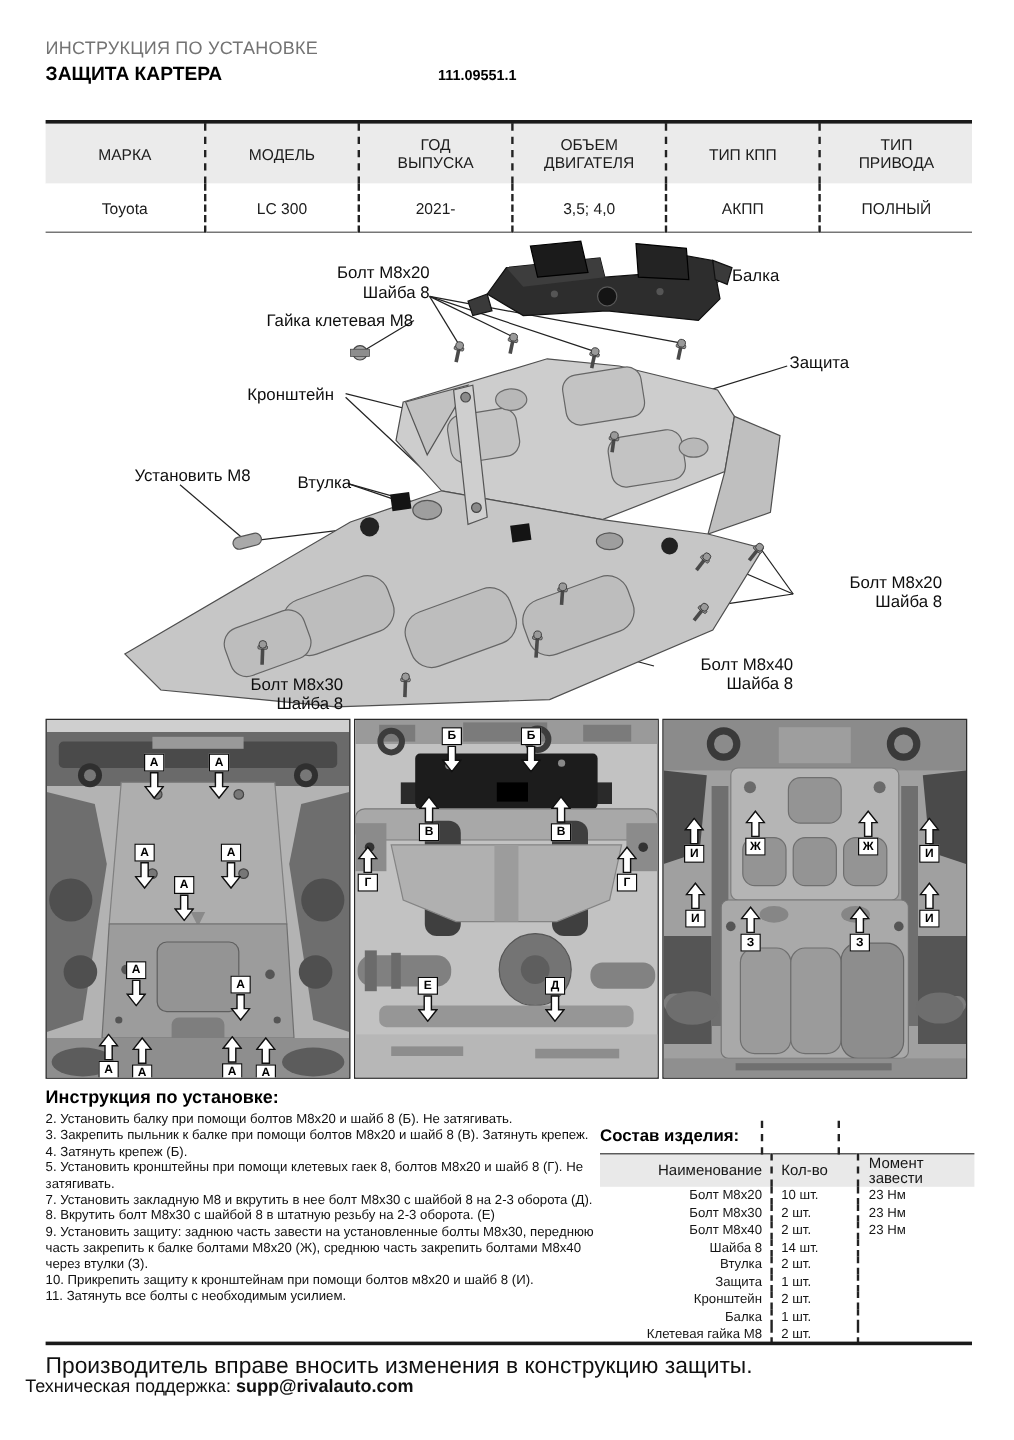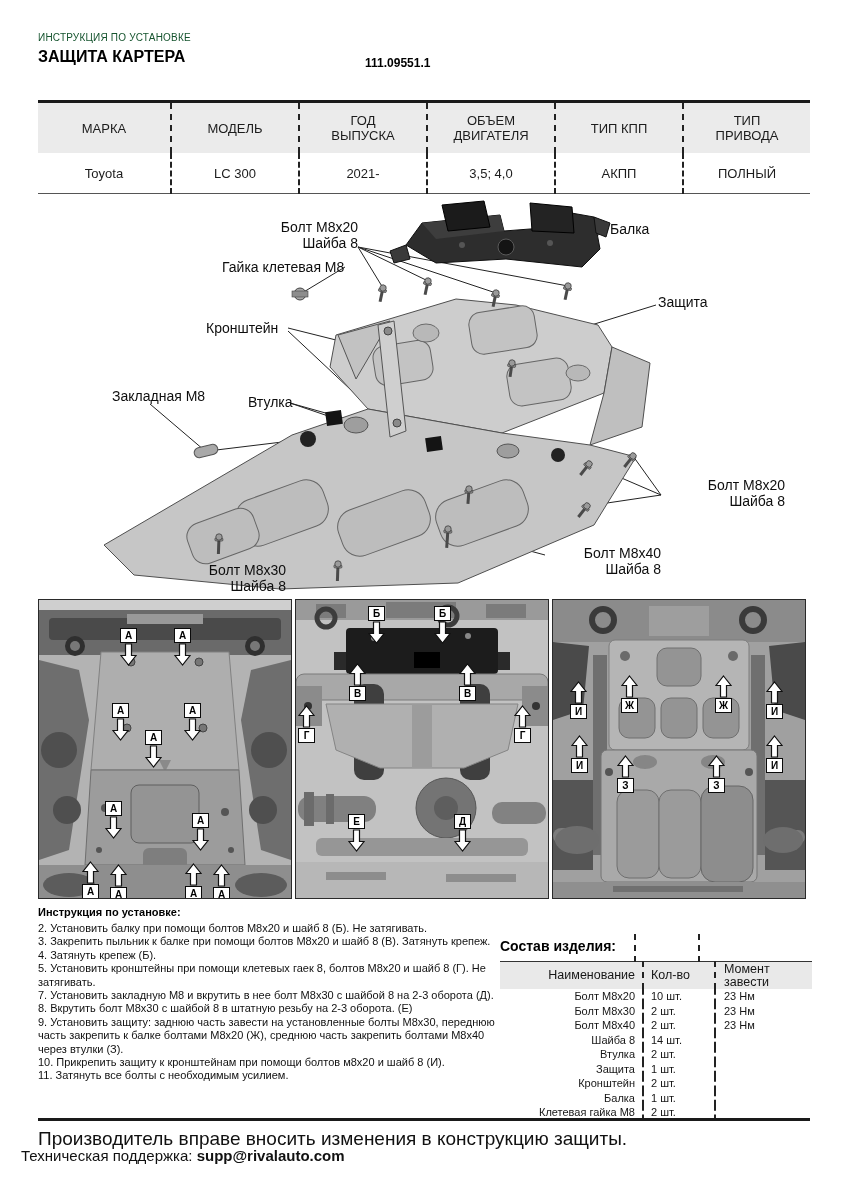--- a/index.html
+++ b/index.html
@@ -1,20 +1,20 @@
 <!DOCTYPE html>
 <html><head>
 <meta charset="utf-8">
 <style>
   html,body{margin:0;padding:0;background:#ffffff;}
   body{width:845px;height:1200px;position:relative;font-family:"Liberation Sans",sans-serif;color:#1a1a1a;overflow:hidden;}
 
   
   .hdr{position:absolute;left:38px;top:32px;}
-  .hdr-sub{font-size:10px;letter-spacing:.2px;color:#14532d;}
+  .hdr-sub{font-size:15px;letter-spacing:.2px;color:#737373;}
   .hdr-title{font-size:16px;font-weight:bold;margin-top:5px;color:#000;}
   .part-no{position:absolute;left:365px;top:56px;font-size:12px;font-weight:bold;color:#000;}
 
   
   .spec{position:absolute;left:38px;top:100px;width:772px;border-collapse:collapse;table-layout:fixed;}
   .spec td{border-left:2px dashed #222;text-align:center;vertical-align:middle;font-size:13px;color:#1c1c1c;white-space:pre-line;line-height:15px;}
   .spec td:first-child{border-left:none;}
   .spec tr.h td{background:#ebebeb;height:48px;}
   .spec tr.v td{height:38px;background:#fff;}
   .spec{border-top:3px solid #1a1a1a;border-bottom:1px solid #555;}
@@ -28,21 +28,21 @@
   
   .photo{position:absolute;top:599px;width:252px;height:298px;border:1px solid #2a2a2a;background:#b5b5b5;overflow:hidden;}
   .photo svg{display:block;}
   .mk{position:absolute;display:flex;flex-direction:column;align-items:center;z-index:5;}
   .mk .lt{min-width:13px;height:13px;padding:0 1px;background:#fff;border:1px solid #0a0a0a;font-size:10px;font-weight:bold;line-height:13px;text-align:center;color:#000;}
   .mk svg.arr{width:17px;height:23px;display:block;}
   .mk.down svg.arr{transform:rotate(180deg);}
 
   
   .instr{position:absolute;left:38px;top:906px;width:458px;}
-  .instr-title{font-size:11px;font-weight:bold;color:#000;margin-bottom:4px;}
+  .instr-title{font-size:15px;font-weight:bold;color:#000;margin-bottom:4px;}
   .step{font-size:11px;line-height:13.4px;color:#111;}
 
   
   .parts{position:absolute;left:500px;top:938px;width:312px;}
   .parts-title{font-size:14px;font-weight:bold;color:#000;}
   .ptable{border-collapse:collapse;width:100%;margin-top:7px;border-top:1px solid #333;table-layout:fixed;}
   .ptable td{font-size:11px;line-height:12.5px;color:#161616;vertical-align:top;}
   .ptable tr.ph td{background:#e9e9e9;font-size:12.5px;height:20px;vertical-align:middle;}
   .ptable td.c1{width:134px;text-align:right;padding-right:7px;}
   .ptable td.c2{width:62px;border-left:2px dashed #222;padding-left:7px;}
@@ -229,21 +229,21 @@
     </g>
   </svg>
 
   <div class="dlbl r" style="left:200px;top:26px;width:120px;">Болт М8х20
 Шайба 8</div>
   <div class="dlbl" style="left:184px;top:66px;">Гайка клетевая М8</div>
   <div class="dlbl" style="left:572px;top:28px;">Балка</div>
   <div class="dlbl" style="left:620px;top:101px;">Защита</div>
   <div class="dlbl" style="left:168px;top:127px;">Кронштейн</div>
   <div class="dlbl" style="left:210px;top:201px;">Втулка</div>
-  <div class="dlbl" style="left:74px;top:195px;">Закладная М8</div>
+  <div class="dlbl" style="left:74px;top:195px;">Установить М8</div>
   <div class="dlbl r" style="left:625px;top:284px;width:122px;">Болт М8х20
 Шайба 8</div>
   <div class="dlbl r" style="left:505px;top:352px;width:118px;">Болт М8х40
 Шайба 8</div>
   <div class="dlbl r" style="left:160px;top:369px;width:88px;">Болт М8х30
 Шайба 8</div>
 </div>
 
 <div class="photo" style="left:38px;">
   <svg width="252" height="298" viewBox="0 0 252 298">

